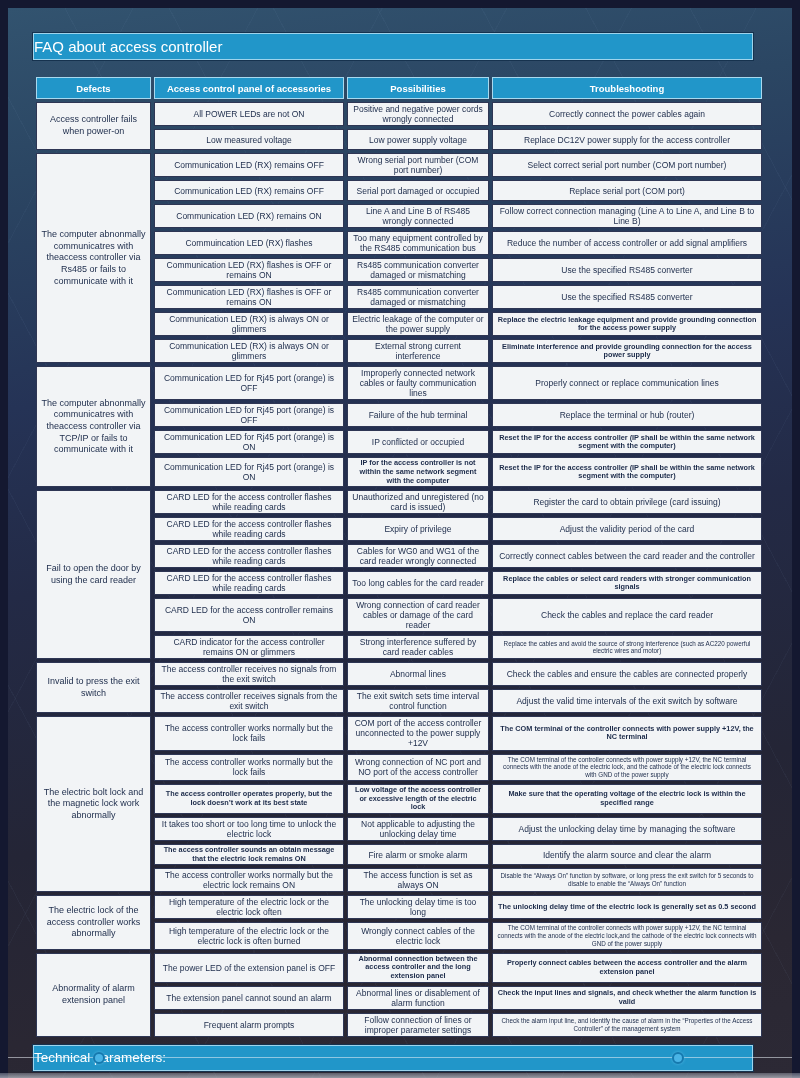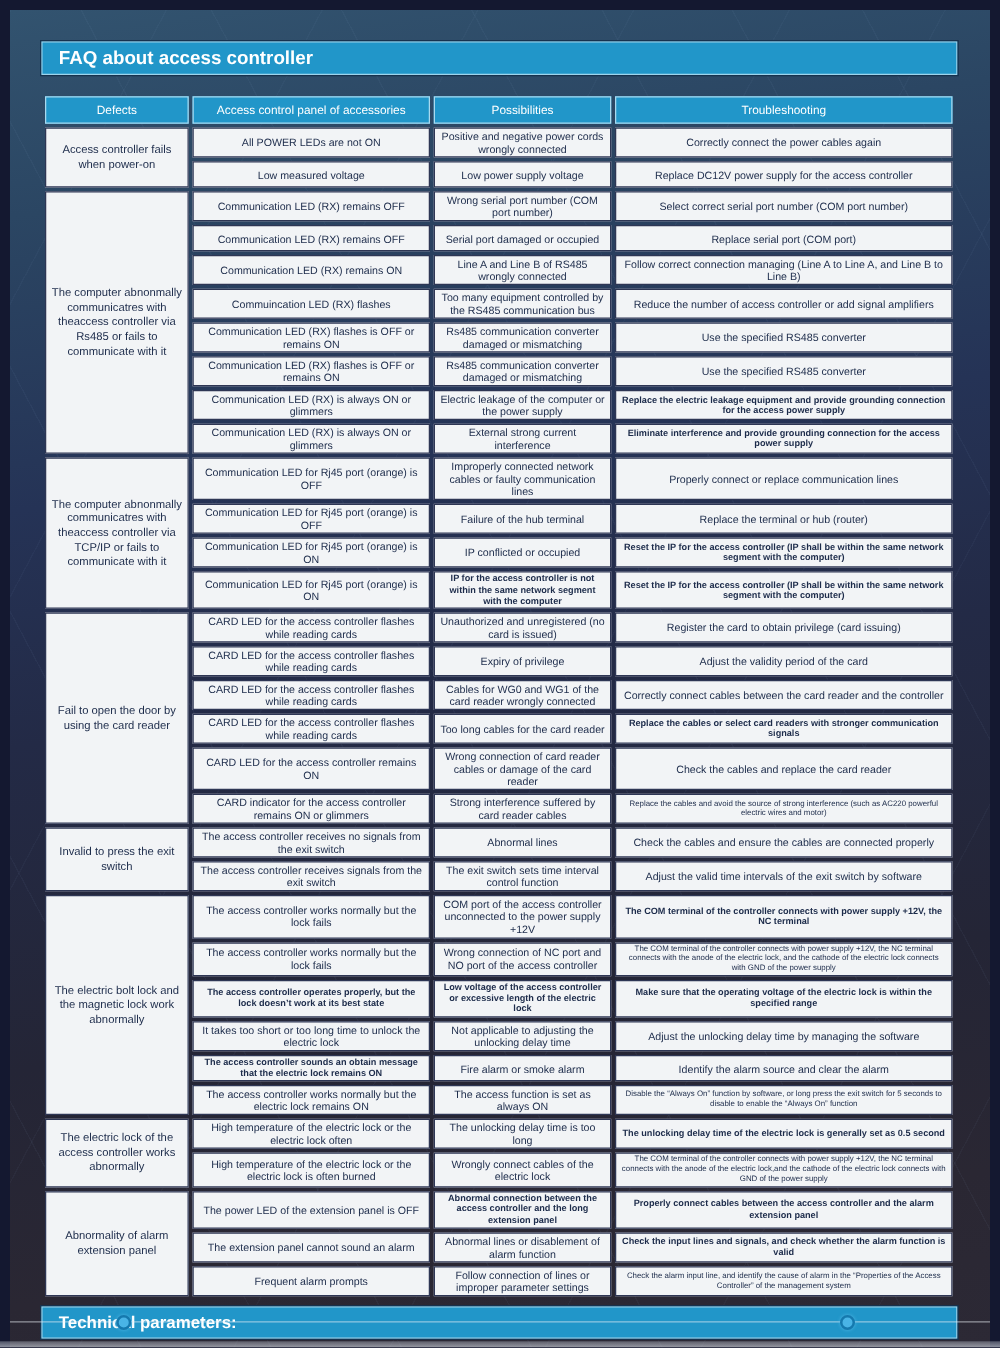--- a/index.html
+++ b/index.html
@@ -12,33 +12,33 @@
   .inner{
     position:absolute;left:8px;top:8px;right:8px;bottom:0;
     background:
       repeating-linear-gradient(62deg, rgba(140,170,210,0.05) 0 1px, transparent 1px 92px),
       repeating-linear-gradient(118deg, rgba(140,170,210,0.045) 0 1px, transparent 1px 110px),
       linear-gradient(172deg,#32536f 0%,#2b4663 14%,#253356 34%,#232a46 50%,#242536 72%,#2a2733 88%,#2c2935 100%);
   }
   .bluebar{
     margin:0 4px 0 25px;width:718px;
     background:#2196c9;border:1px solid #9ed4ec;outline:1px solid #16324e;
-    color:#ffffff;font-weight:bold;
-    display:flex;align-items:center;padding-left:13px;
+    color:#ffffff;font-weight:normal;
+    display:flex;align-items:center;padding-left:0;
   }
   .faq-bar{margin-top:25px;height:25px;font-size:15px;}
   .tech-bar{margin-top:5px;height:24px;font-size:13.5px;}
   table{
     margin-left:25px;margin-top:14px;
     border-collapse:separate;border-spacing:3px;
     width:732px;table-layout:fixed;
   }
   th{
     background:#2196c9;border:1px solid #a8d9ef;
-    color:#fff;font-size:9.5px;font-weight:normal;
+    color:#fff;font-size:9.5px;font-weight:bold;
     height:18px;padding:1px 2px;text-align:center;
   }
   td{
     background:#f2f4f6;border:1px solid #2e3654;
     color:#1c2b4a;font-size:8.5px;line-height:1.18;
     text-align:center;vertical-align:middle;
     padding:1px 4px;height:17px;overflow:hidden;
   }
   td.defect{font-size:9px;line-height:1.3;}
   td.t7{font-size:7.3px;font-weight:bold;}

